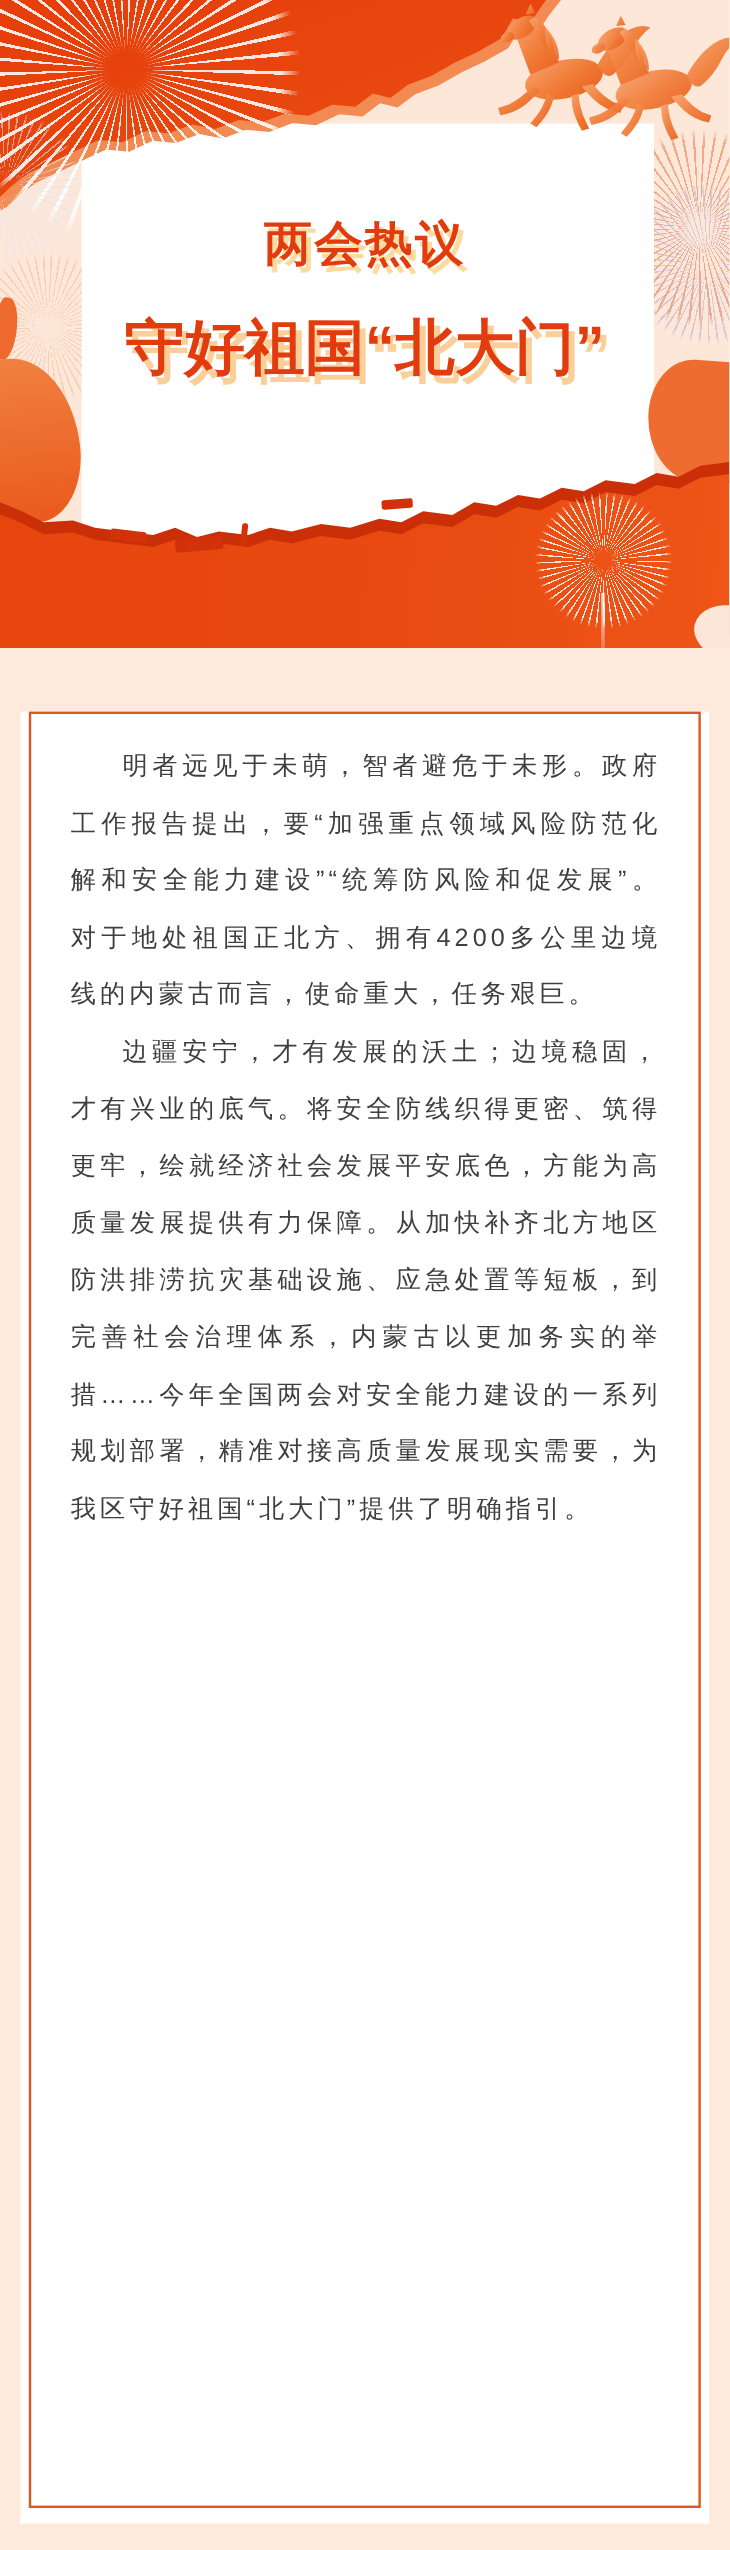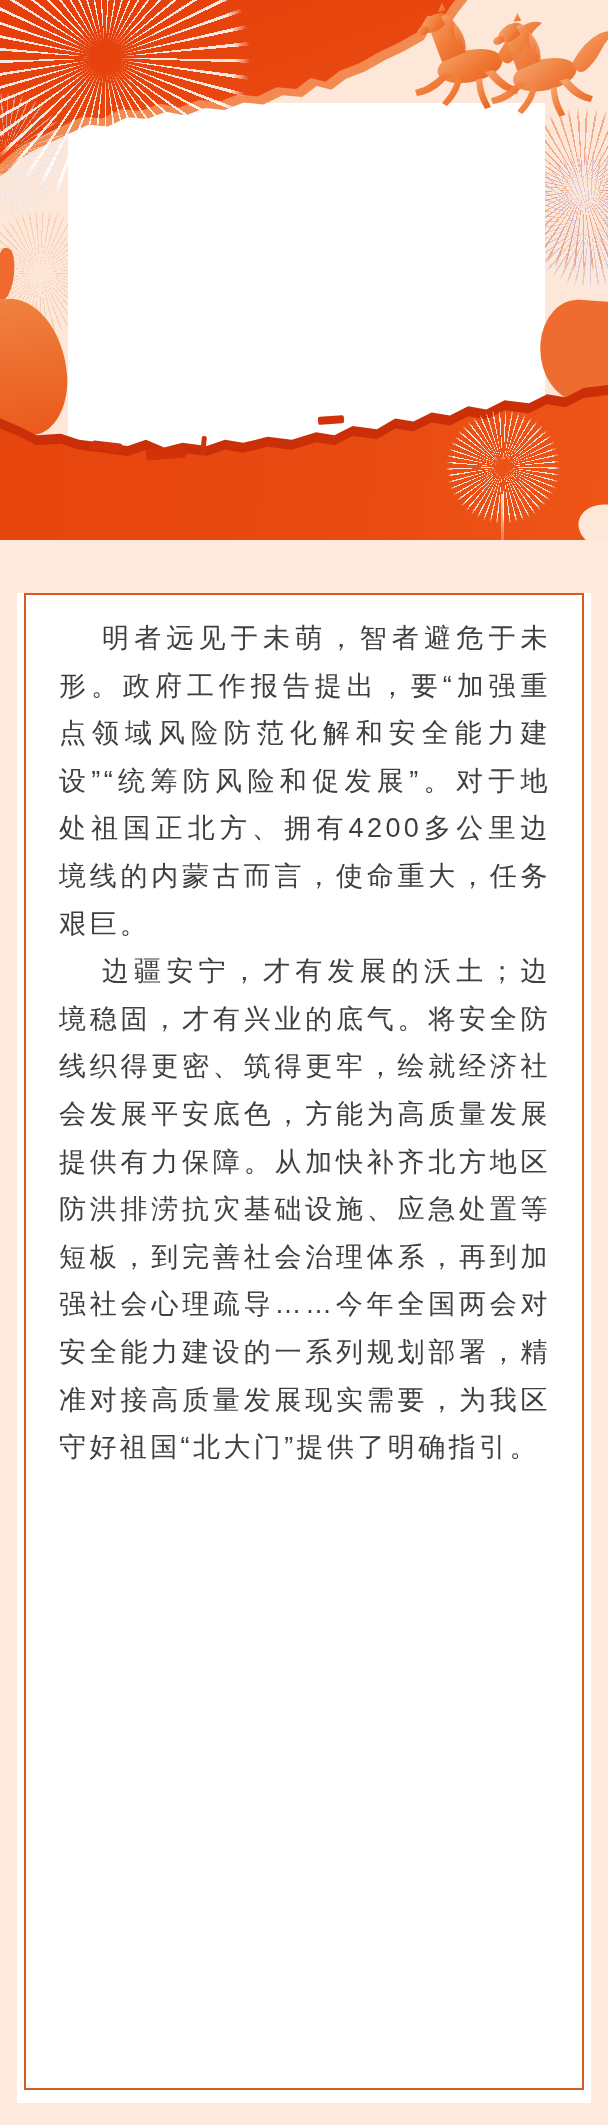--- a/index.html
+++ b/index.html
@@ -65,21 +65,21 @@
     font-size:50px;line-height:56px;font-weight:800;letter-spacing:0;color:#e23b0d;
     text-shadow:5px 6px 0 #fbcf99;margin:0;}
 
   
   .content{position:relative;width:608px;height:1585px;background:#fdeadd;}
   .card-outer{position:absolute;left:17px;top:53px;width:574px;height:1510px;background:#ffffff;
     padding:0;box-sizing:border-box;}
   .article-card{position:absolute;left:7px;top:0;width:560px;height:1497px;box-sizing:border-box;
     background:#ffffff;border:2px solid #d95a20;overflow:hidden;
     padding:20px 31px 20px 33px;}
-  .article-card p{margin:0;font-size:27px;line-height:47.6px;letter-spacing:3.4px;
+  .article-card p{margin:0;font-size:21px;line-height:47.6px;letter-spacing:3.4px;
     color:#3f3f3f;text-align:justify;text-indent:43px;}
 </style>
 </head>
 <body>
 
 <div class="page">
 
   <div class="header">
 
     <div class="fw fw-right-a"></div>
@@ -125,24 +125,26 @@
         <path d="M46 22 q12 12 12 28 q-8 -5 -11 -14 z" opacity=".85"></path>
         <path d="M90 54 q12 -22 28 -30 q9 -4 16 -1 q-9 7 -14 17 q-7 14 -17 22 q-7 5 -13 -8 z"></path>
         <path d="M36 72 q-10 10 -20 15 l-9 3 l2 6 q12 -2 21 -9 q8 -7 13 -12 z"></path>
         <path d="M48 78 q-3 12 -10 20 l-4 5 l5 3 q8 -8 12 -17 l3 -9 z"></path>
         <path d="M86 70 q8 10 17 15 l8 3 l-2 6 q-12 -2 -21 -10 q-7 -7 -11 -12 z"></path>
         <path d="M74 78 q1 13 6 23 l3 6 l-6 2 q-6 -10 -8 -20 l-1 -9 z"></path>
       </g>
       <use href="#horseShape" transform="translate(76 10) scale(0.98)" opacity=".92"></use>
     </svg>
 
+    <h2 class="tag-line">两会热议</h2>
+    <h1 class="main-title">守好祖国“北大门”</h1>
   </div>
 
   <div class="content">
     <div class="card-outer">
       <div class="article-card">
         <p>明者远见于未萌，智者避危于未形。政府工作报告提出，要“加强重点领域风险防范化解和安全能力建设”“统筹防风险和促发展”。对于地处祖国正北方、拥有4200多公里边境线的内蒙古而言，使命重大，任务艰巨。</p>
-        <p>边疆安宁，才有发展的沃土；边境稳固，才有兴业的底气。将安全防线织得更密、筑得更牢，绘就经济社会发展平安底色，方能为高质量发展提供有力保障。从加快补齐北方地区防洪排涝抗灾基础设施、应急处置等短板，到完善社会治理体系，再到加强社会心理疏导……今年全国两会对安全能力建设的一系列规划部署，精准对接高质量发展现实需要，为我区守好祖国“北大门”提供了明确指引。</p>
+        <p>边疆安宁，才有发展的沃土；边境稳固，才有兴业的底气。将安全防线织得更密、筑得更牢，绘就经济社会发展平安底色，方能为高质量发展提供有力保障。从加快补齐北方地区防洪排涝抗灾基础设施、应急处置等短板，到完善社会治理体系，内蒙古以更加务实的举措……今年全国两会对安全能力建设的一系列规划部署，精准对接高质量发展现实需要，为我区守好祖国“北大门”提供了明确指引。</p>
       </div>
     </div>
   </div>
 
 </div>
 
 </body></html>

